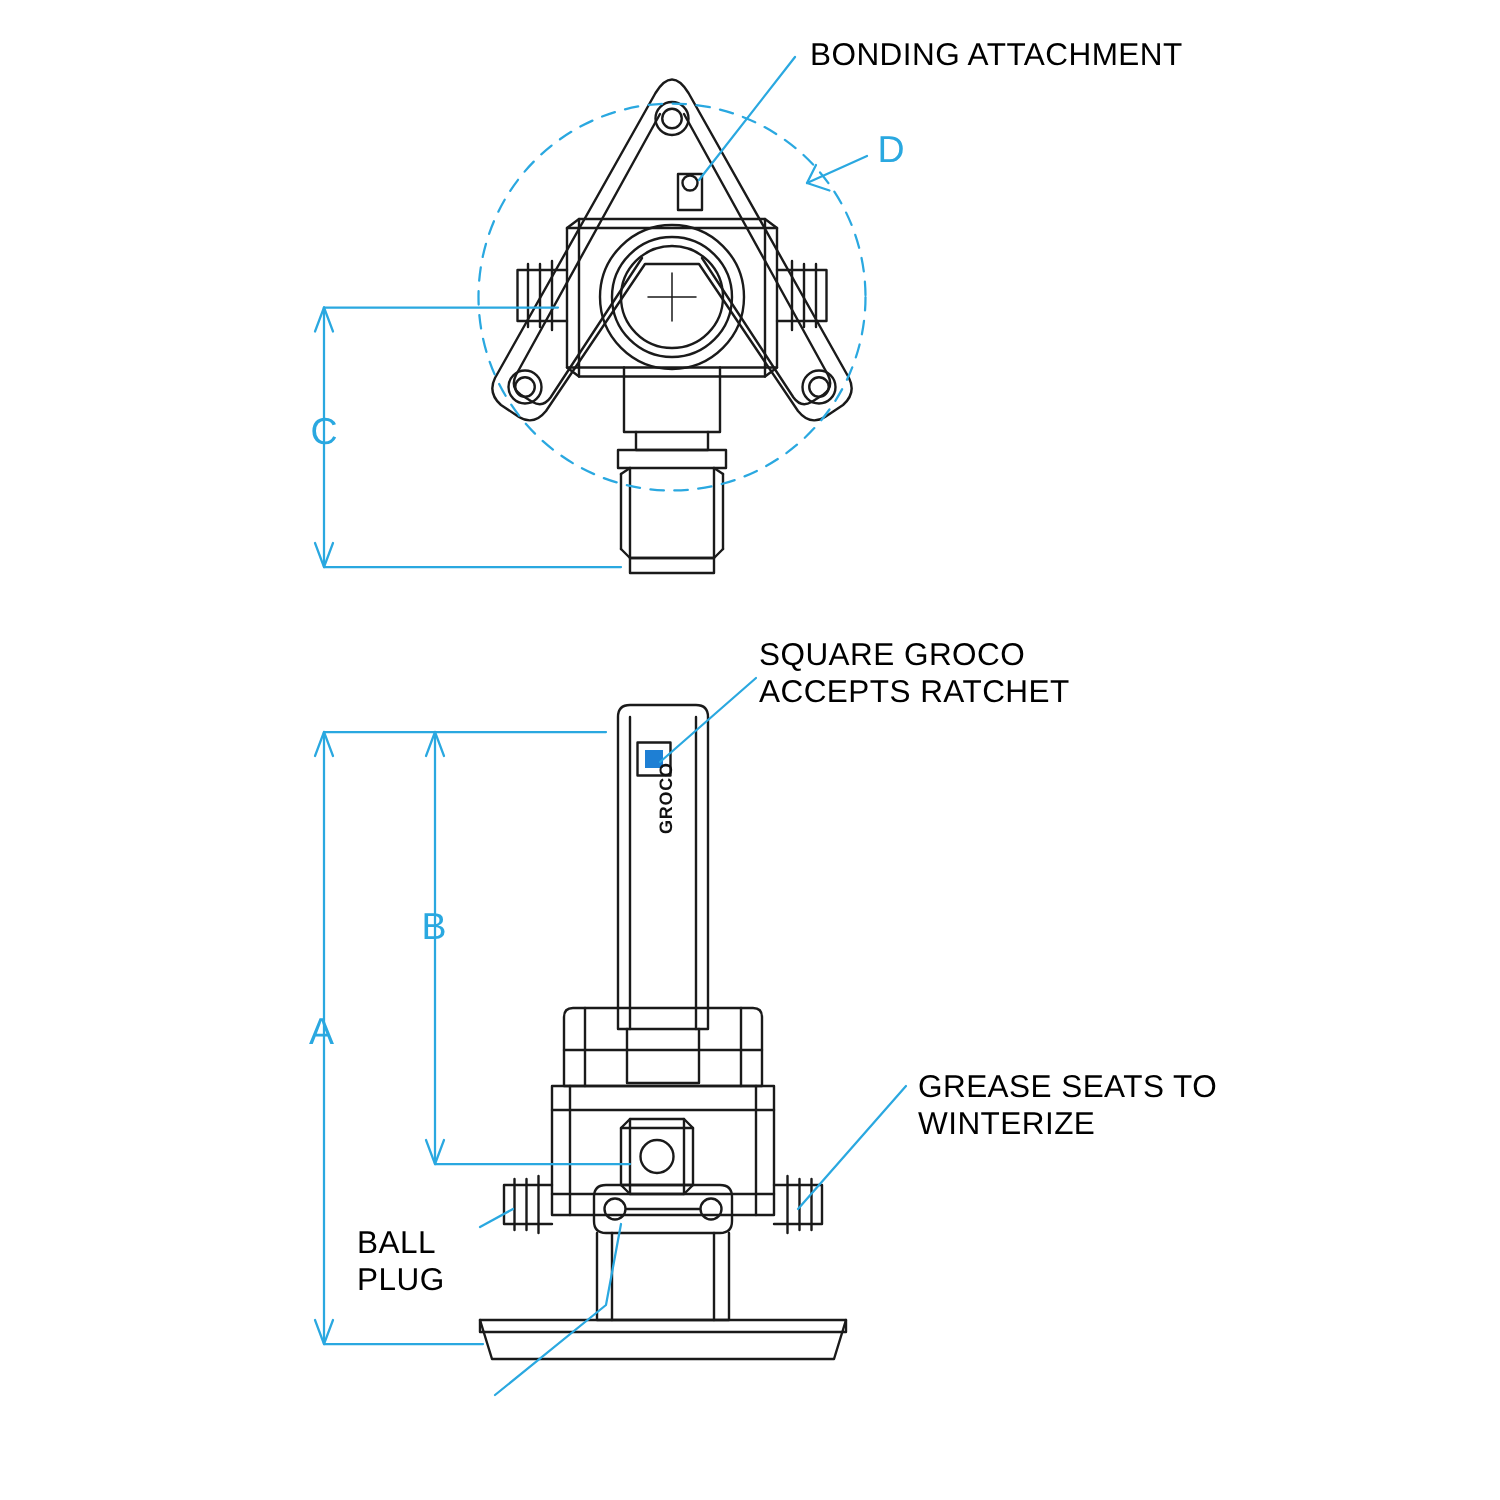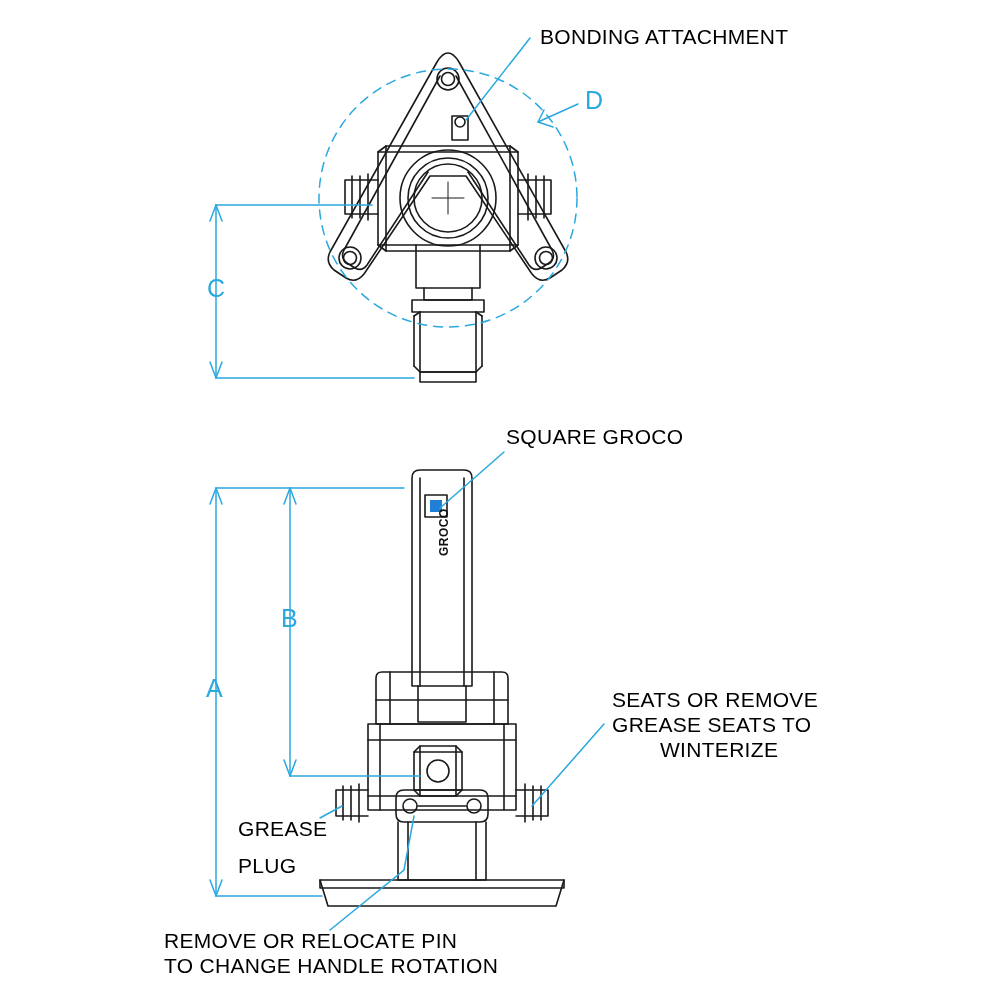--- a/index.html
+++ b/index.html
@@ -178,30 +178,28 @@
 
       <path d="M342 806 L320 818"></path>
 
       <path d="M414 816 L404 870 L330 930"></path>
     </g>
   </svg>
 
   <div class="anno" style="left:540px; top:24px;">BONDING ATTACHMENT</div>
 
   <div class="anno" style="left:506px; top:424px;">SQUARE GROCO</div>
-
-  <div class="anno" style="left:612px; top:687px;">SEATS OR REMOVE</div>
+  <div class="anno" style="left:506px; top:449px;">ACCEPTS RATCHET</div>
+
   <div class="anno" style="left:612px; top:712px;">GREASE SEATS TO</div>
-  <div class="anno" style="left:612px; top:737px;margin-left:48px;">WINTERIZE</div>
-
-  <div class="anno" style="left:238px; top:816px;">GREASE</div>
-  <div class="anno" style="left:238px; top:841px;margin-top:12px;">PLUG</div>
-
-  <div class="anno" style="left:164px; top:928px;">REMOVE OR RELOCATE PIN</div>
-  <div class="anno" style="left:164px; top:953px;">TO CHANGE HANDLE ROTATION</div>
+  <div class="anno" style="left:612px; top:737px;">WINTERIZE</div>
+
+  <div class="anno" style="left:238px; top:816px;">BALL</div>
+  <div class="anno" style="left:238px; top:841px;">PLUG</div>
+
 
   <div class="dimlabel" style="left:206px; top:676px;">A</div>
   <div class="dimlabel" style="left:281px; top:606px;">B</div>
   <div class="dimlabel" style="left:207px; top:276px;">C</div>
   <div class="dimlabel" style="left:585px; top:88px;">D</div>
 
   <div class="brand" style="left:437px; top:556px;">GROCO</div>
 
 </div>
 

